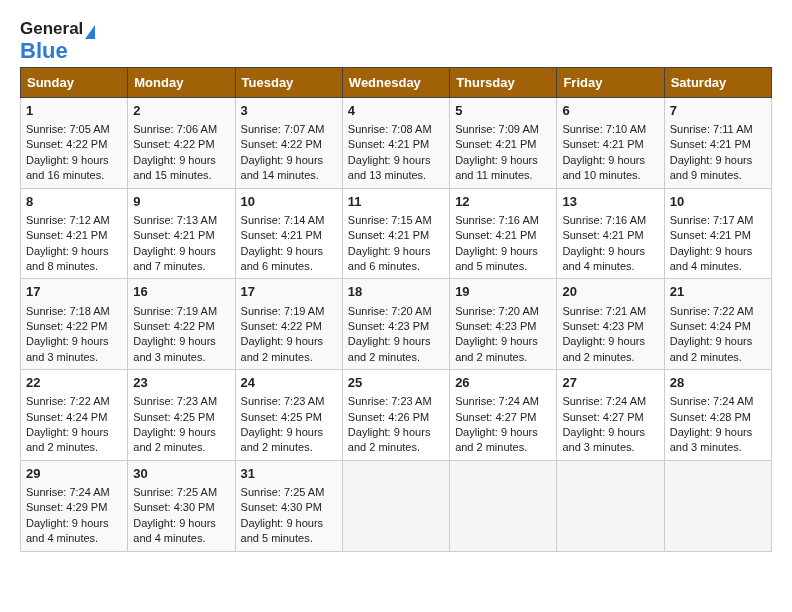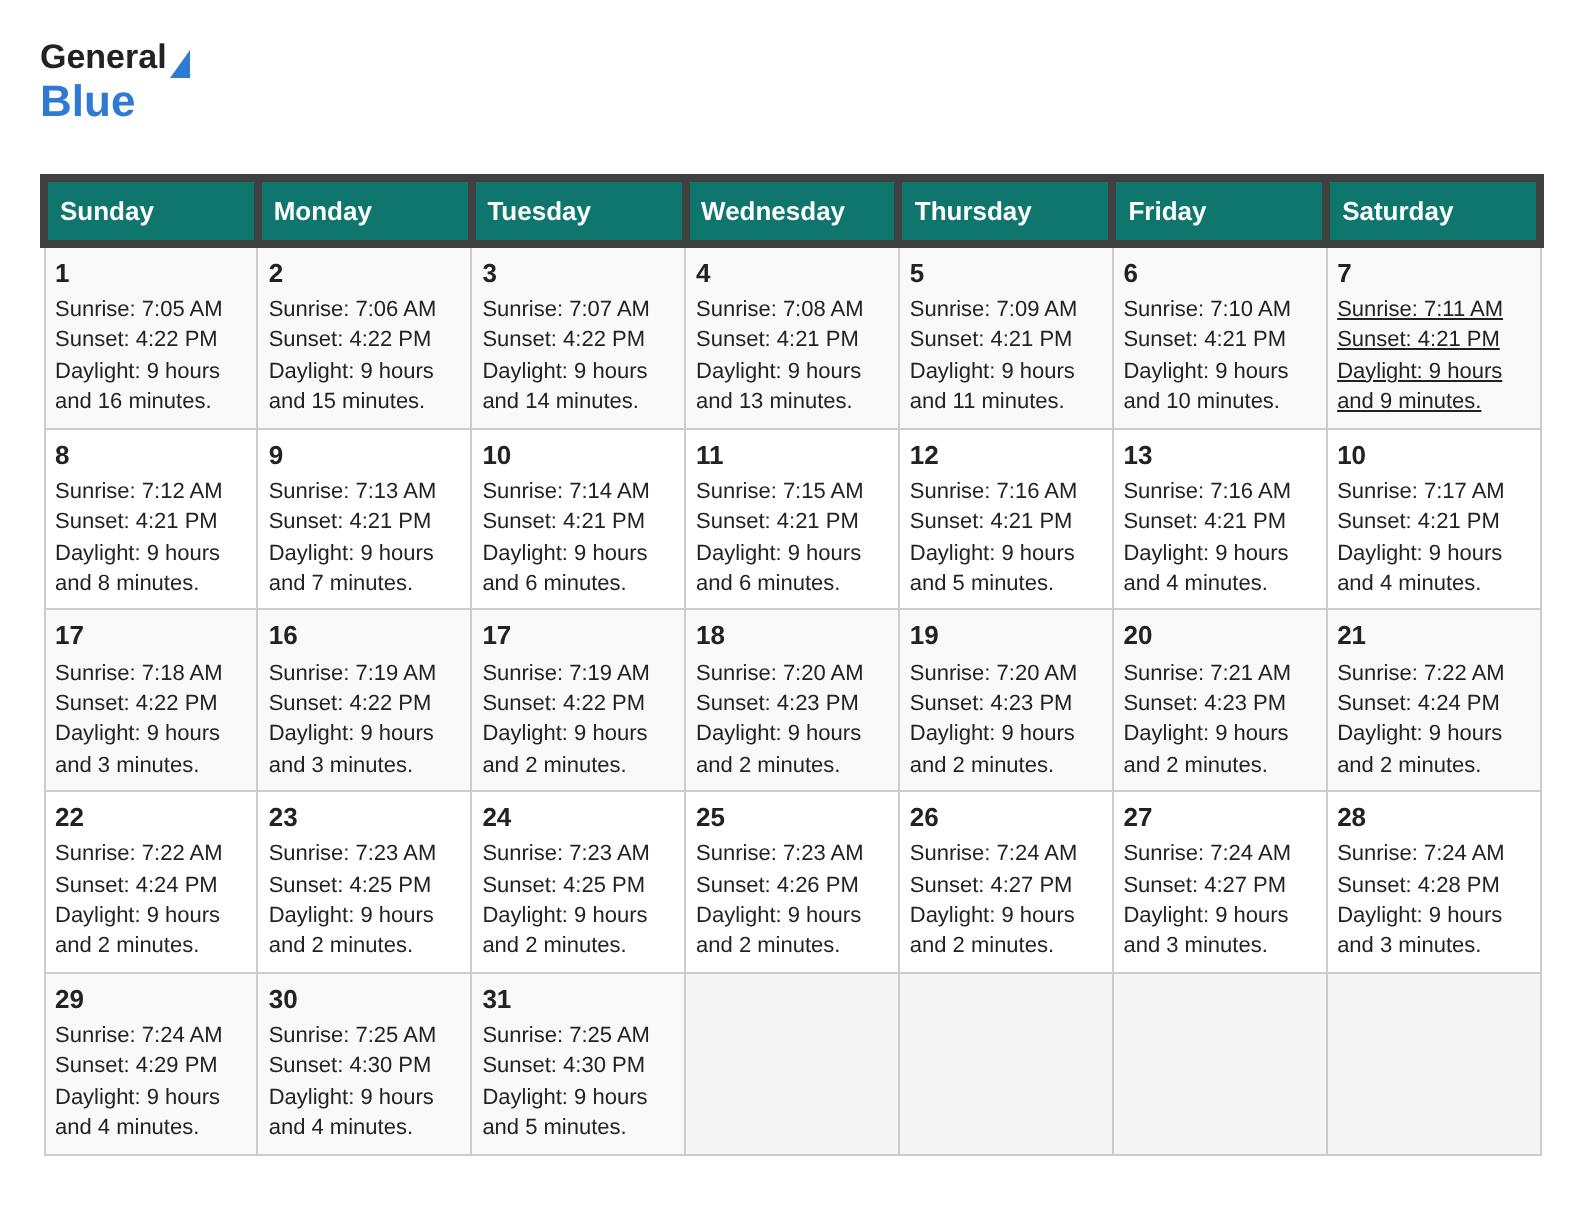--- a/index.html
+++ b/index.html
@@ -7,21 +7,21 @@
       font-family: Arial, sans-serif;
       background: #fff;
       width: 792px;
       min-height: 612px;
       padding: 16px 20px;
     }
     .header-area {
       display: flex;
       justify-content: space-between;
       align-items: flex-start;
-      margin-bottom: 24px;
+      margin-bottom: 4px;
     }
     .logo {
       display: flex;
       align-items: center;
       gap: 4px;
       margin-top: 4px;
     }
     .title-area { text-align: right; }
     .main-title {
       font-size: 36px;
@@ -32,27 +32,27 @@
       font-size: 16px;
       color: #444;
       margin-top: 2px;
     }
     table {
       width: 100%;
       border-collapse: collapse;
       font-size: 11px;
     }
     thead tr th {
-      background: #0f766e;
+      background: #a16207;
       color: #fff;
       font-weight: bold;
       font-size: 13px;
       padding: 7px 6px;
       text-align: left;
-      border: 4px solid #404040;
+      border: 1px solid #404040;
     }
     tbody tr td {
       border: 1px solid #ccc;
       vertical-align: top;
       padding: 4px 5px;
       min-height: 70px;
       background: #fff;
       color: #222;
       line-height: 1.4;
     }
@@ -113,21 +113,21 @@
 Daylight: 9 hours
 and 13 minutes.</span></td>
         <td><span class="day-num">5</span><span style="white-space: pre-line;">Sunrise: 7:09 AM
 Sunset: 4:21 PM
 Daylight: 9 hours
 and 11 minutes.</span></td>
         <td><span class="day-num">6</span><span style="white-space: pre-line;">Sunrise: 7:10 AM
 Sunset: 4:21 PM
 Daylight: 9 hours
 and 10 minutes.</span></td>
-        <td><span class="day-num">7</span><span style="white-space: pre-line; text-decoration: underline;">Sunrise: 7:11 AM
+        <td><span class="day-num">7</span><span style="white-space: pre-line;">Sunrise: 7:11 AM
 Sunset: 4:21 PM
 Daylight: 9 hours
 and 9 minutes.</span></td>
       </tr>
       <tr>
         <td><span class="day-num">8</span><span style="white-space: pre-line; margin-top: 18px;">Sunrise: 7:12 AM
 Sunset: 4:21 PM
 Daylight: 9 hours
 and 8 minutes.</span></td>
         <td><span class="day-num">9</span><span style="white-space: pre-line;">Sunrise: 7:13 AM

